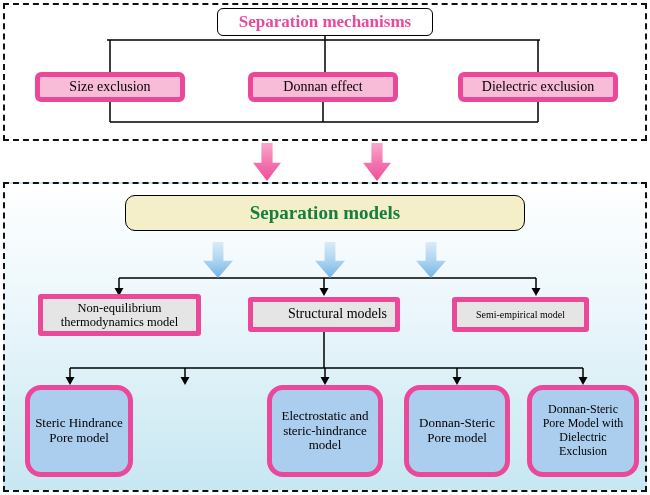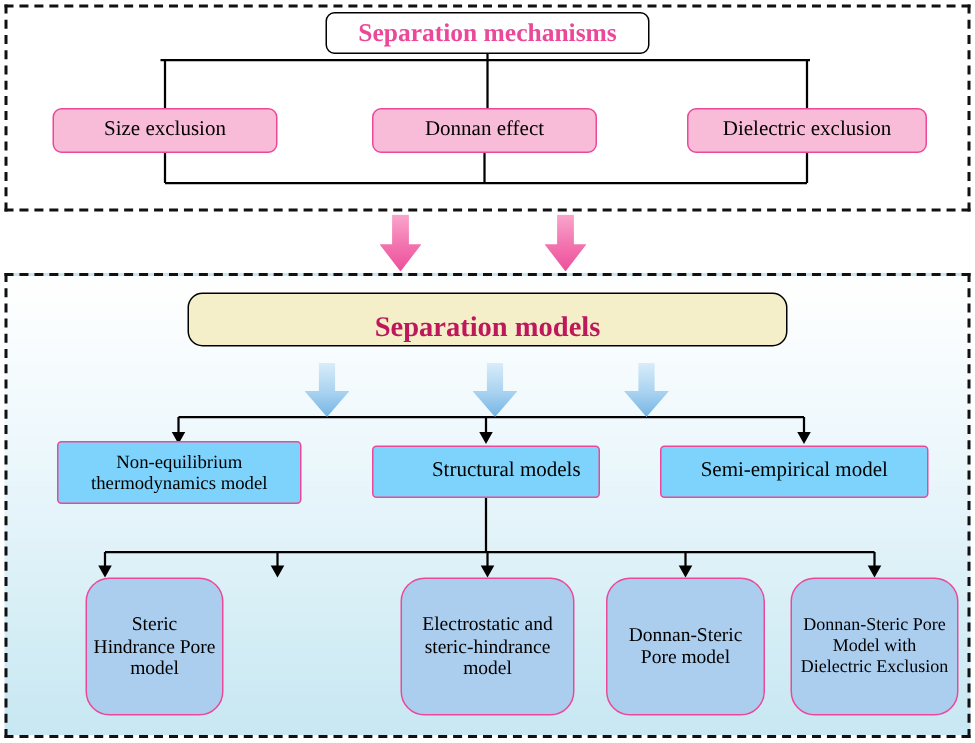--- a/index.html
+++ b/index.html
@@ -6,33 +6,33 @@
   .canvas{
     position:relative;width:650px;height:495px;background:#ffffff;overflow:hidden;
     font-family:"Liberation Serif","DejaVu Serif",serif;color:#000;
   }
   .abs{position:absolute;box-sizing:border-box;}
   .dashed-panel{border:2px dashed #111;background:#ffffff;}
   .models-panel{
     background:linear-gradient(180deg,#ffffff 0%,#eef8fc 35%,#d9eff6 70%,#c7e7f2 100%);
   }
   .node{
-    border:1px solid #ec4899;display:flex;align-items:center;justify-content:center;
+    border:5px solid #ec4899;display:flex;align-items:center;justify-content:center;
     text-align:center;line-height:1.15;z-index:2;
   }
   .title-box{
     border:1.5px solid #000;border-radius:6px;background:#ffffff;
     font-weight:bold;font-size:17px;color:#ec4899;
   }
   .pink-box{background:#f8bcd8;border-radius:6px;font-size:14px;}
   .yellow-box{
     background:#f4eec9;border-radius:10px;border:1.2px solid #000;
-    font-weight:bold;font-size:19px;color:#be185d;align-items:flex-end;
+    font-weight:bold;font-size:19px;color:#15803d;
   }
-  .cat-box{background:#7dd3fc;border-radius:3px;font-size:13px;}
+  .cat-box{background:#e5e5e5;border-radius:3px;font-size:13px;}
   .model-box{background:#abcdee;border-radius:16px;font-size:13px;padding:4px;}
   .model-box.small{font-size:12px;}
   .block-arrow{z-index:3;}
   .pink-arrow{
     background:linear-gradient(180deg,#f9a6cc 0%,#f272ae 55%,#ee4f9b 100%);
     clip-path:polygon(30% 0,70% 0,70% 52%,100% 52%,50% 100%,0 52%,30% 52%);
   }
   .blue-arrow{
     background:linear-gradient(180deg,#d9ecfa 0%,#a8d2f0 55%,#74b4e4 100%);
     clip-path:polygon(32% 0,68% 0,68% 52%,100% 52%,50% 100%,0 52%,32% 52%);
@@ -90,25 +90,25 @@
   <div class="abs block-arrow blue-arrow" style="left:203px;top:242px;width:30px;height:36px;"></div>
   <div class="abs block-arrow blue-arrow" style="left:315px;top:242px;width:30px;height:36px;"></div>
   <div class="abs block-arrow blue-arrow" style="left:416px;top:242px;width:30px;height:36px;"></div>
 
   <div class="abs node cat-box" style="left:38px;top:294px;width:163px;height:42px;font-size:12.5px;">
     <span>Non-equilibrium thermodynamics model</span>
   </div>
   <div class="abs node cat-box" style="left:248px;top:297px;width:152px;height:35px;font-size:14px;padding-left:27px;">
     <span>Structural models</span>
   </div>
-  <div class="abs node cat-box" style="left:440px;top:297px;width:179px;height:35px;font-size:14px;">
+  <div class="abs node cat-box" style="left:452px;top:297px;width:137px;height:35px;font-size:10px;">
     <span>Semi-empirical model</span>
   </div>
 
-  <div class="abs node model-box" style="left:25px;top:385px;width:92px;height:92px;margin-left:32px;">
+  <div class="abs node model-box" style="left:25px;top:385px;width:108px;height:92px;">
     <span>Steric Hindrance Pore model</span>
   </div>
   <div class="abs node model-box" style="left:267px;top:385px;width:116px;height:92px;">
     <span>Electrostatic and steric-hindrance model</span>
   </div>
   <div class="abs node model-box" style="left:404px;top:385px;width:106px;height:92px;">
     <span>Donnan-Steric Pore model</span>
   </div>
   <div class="abs node model-box small" style="left:527px;top:385px;width:112px;height:92px;">
     <span>Donnan-Steric Pore Model with Dielectric Exclusion</span>

